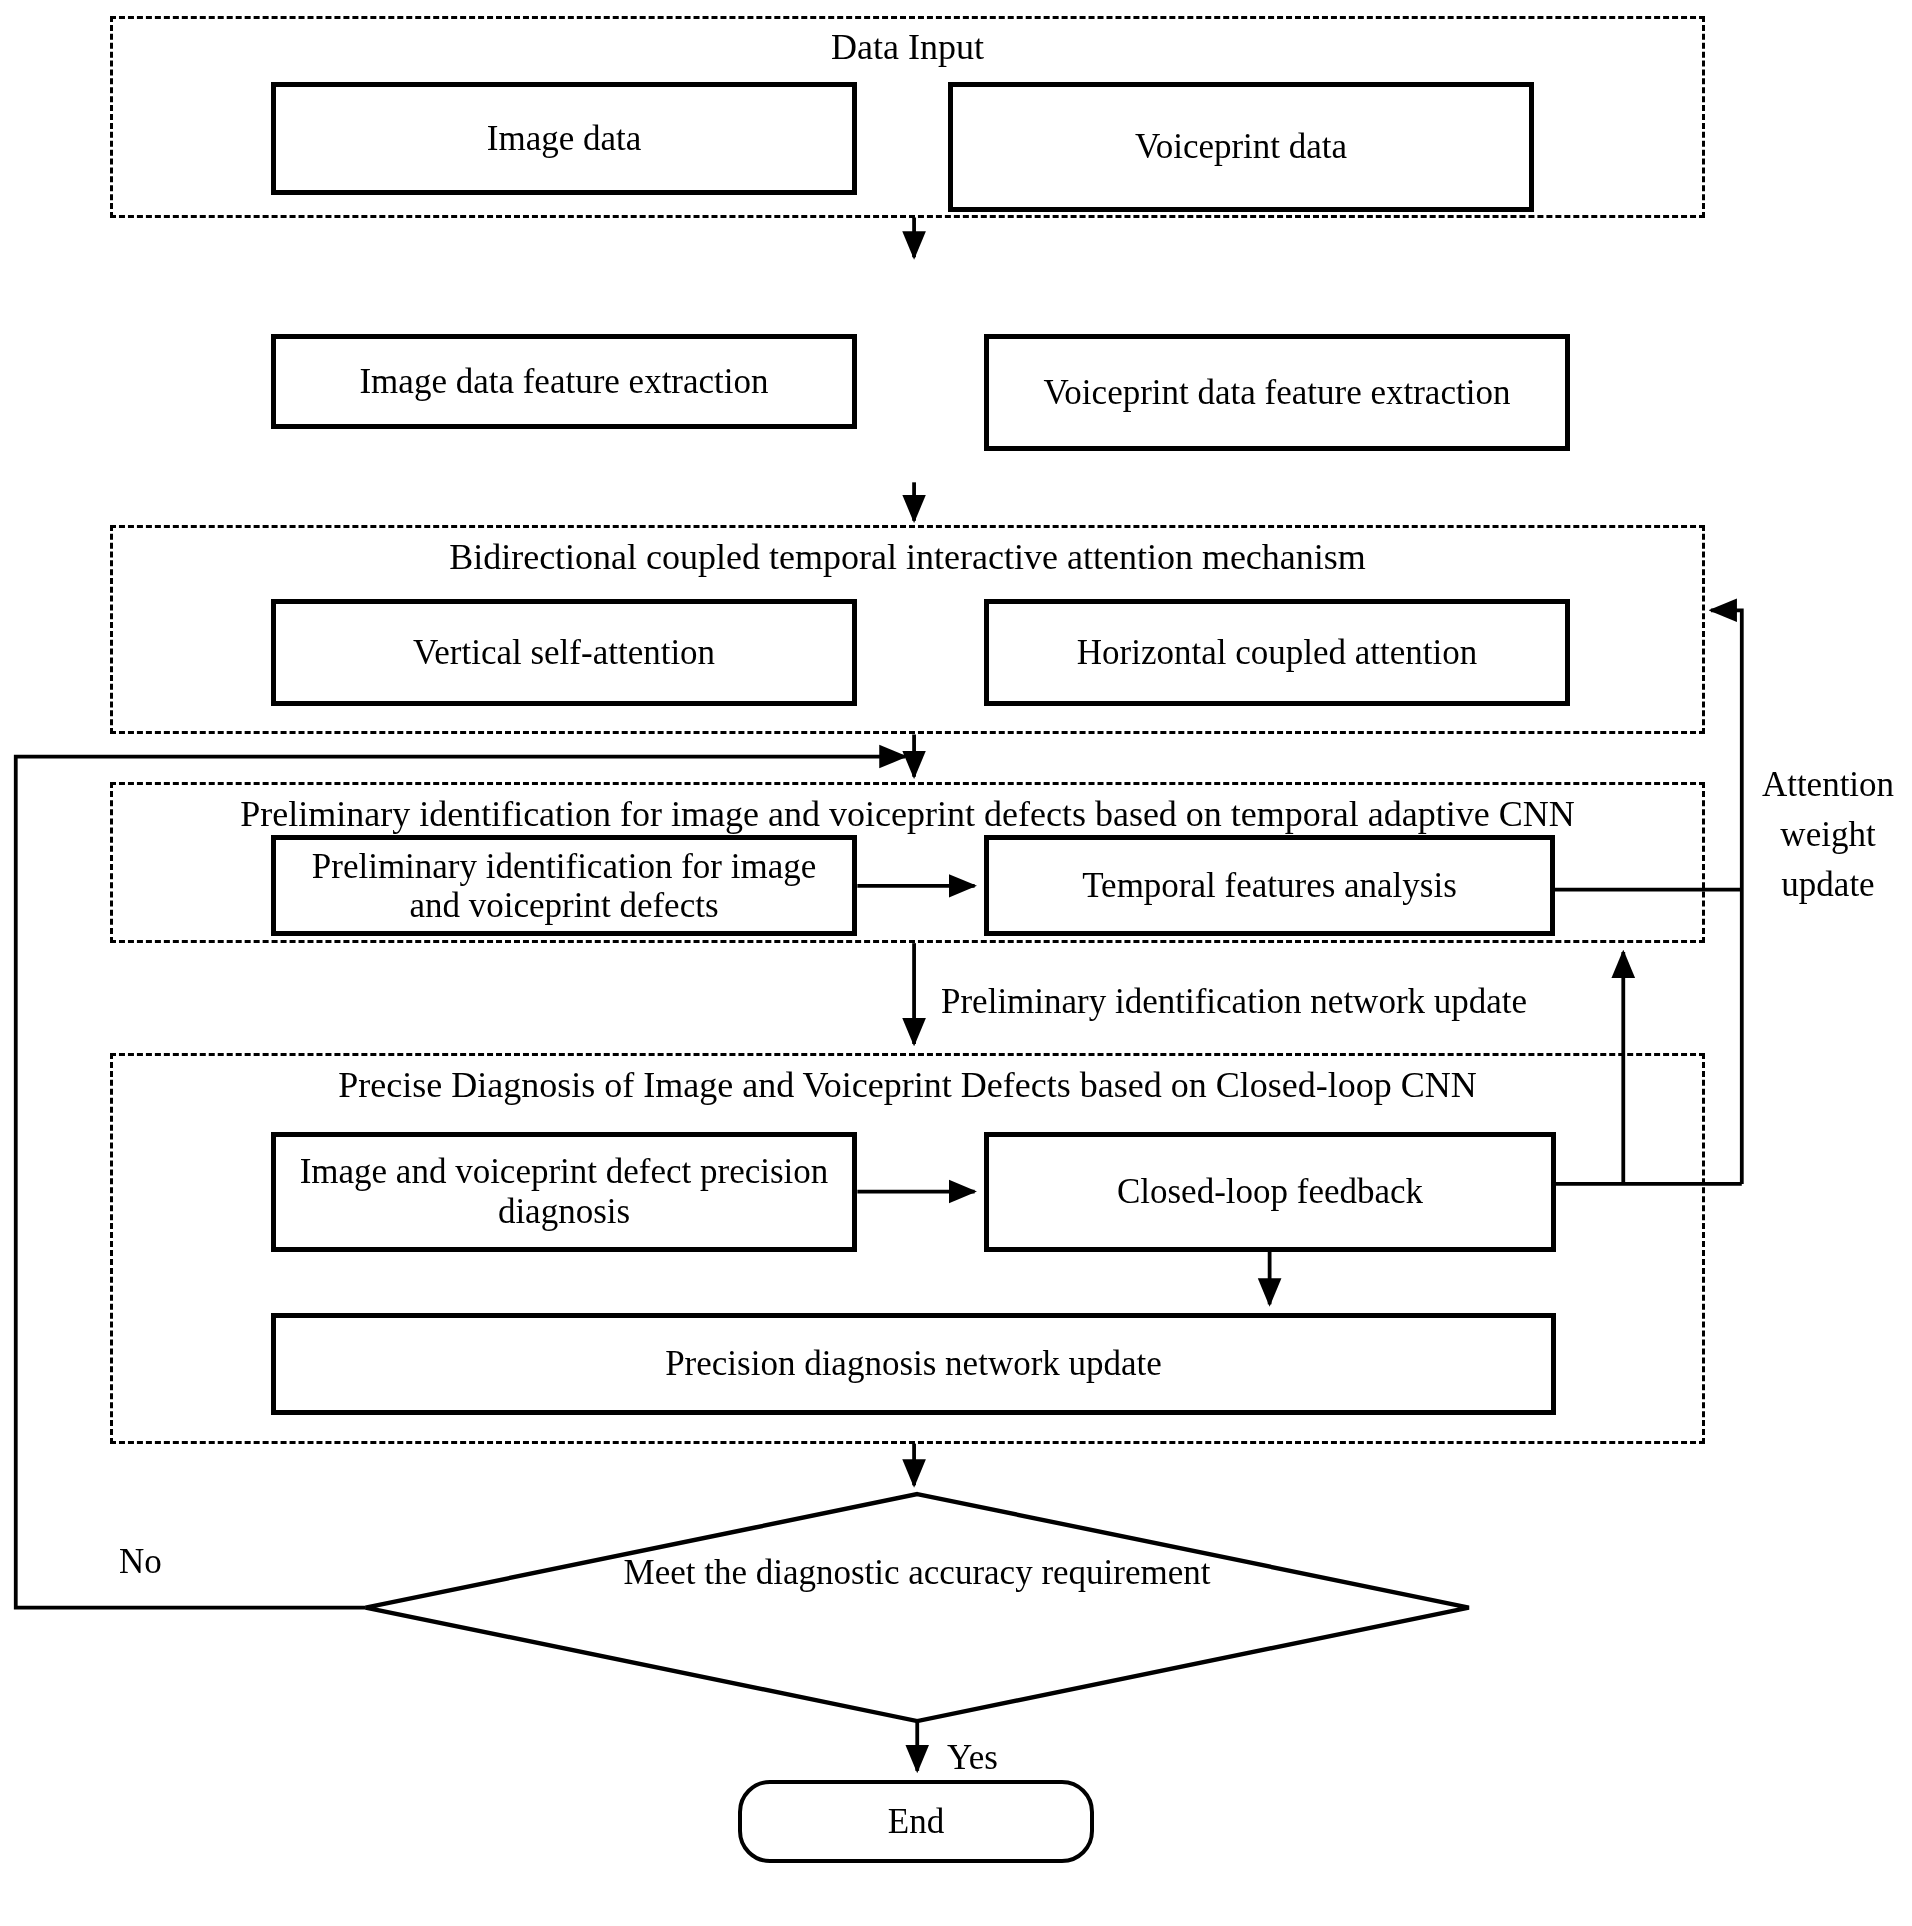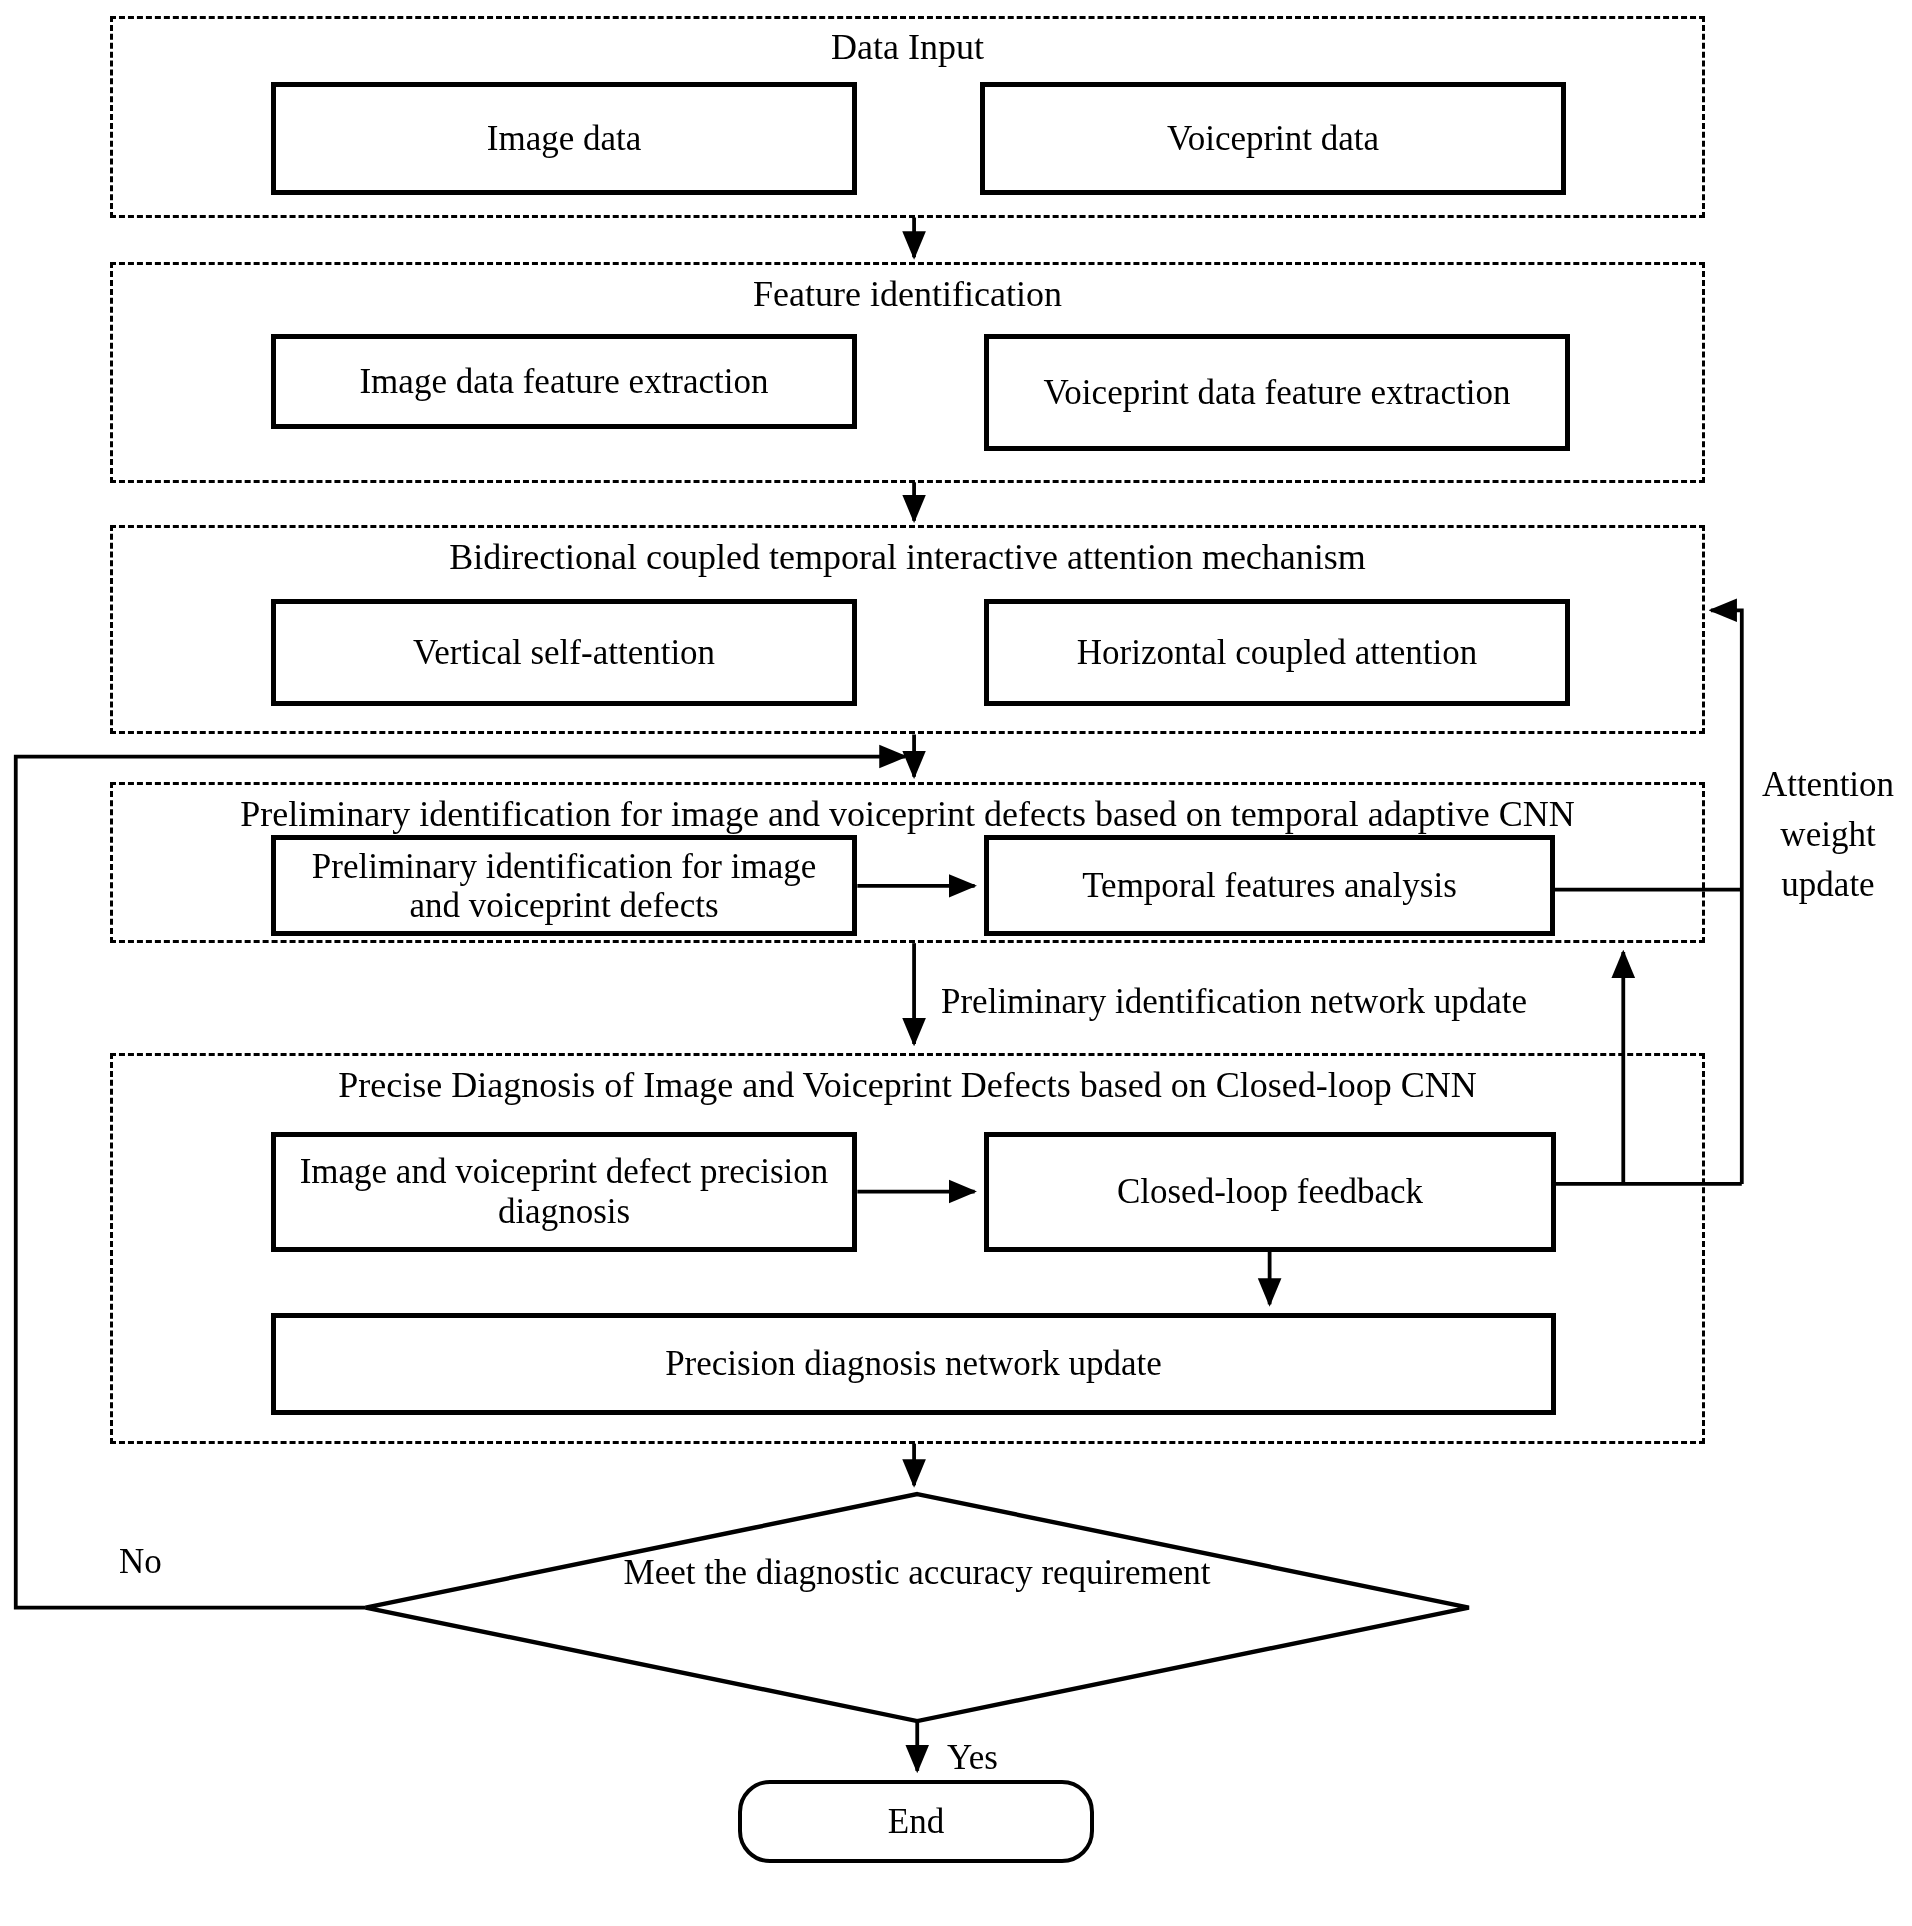--- a/index.html
+++ b/index.html
@@ -86,25 +86,22 @@
     <path d="M2014 1985 V2069" marker-end="url(#ah)"></path>
     <path d="M1450 2290 V2356" marker-end="url(#ah)"></path>
     <path d="M1455 2730 V2809" marker-end="url(#ah)"></path>
     <polygon class="diamond" points="1455,2370 2330,2550 1455,2730 580,2550"></polygon>
   </svg>
 
   <div class="dashed-section" style="left:110px;top:15.8px;width:1595px;height:202px;">
     <div class="section-title">Data Input</div>
   </div>
   <div class="node" style="left:271px;top:82px;width:586px;height:113px;">Image data</div>
-  <div class="node" style="left:980px;top:82px;width:586px;height:113px;">Voiceprint data</div>
+  <div class="node" style="left:948px;top:82px;width:586px;height:130px;">Voiceprint data</div>
 
-  <div class="dashed-section" style="left:110px;top:262px;width:1595px;height:221px;">
-    <div class="section-title">Feature identification</div>
-  </div>
   <div class="node" style="left:271px;top:334px;width:586px;height:95px;">Image data feature extraction</div>
   <div class="node" style="left:984px;top:334px;width:586px;height:117px;">Voiceprint data feature extraction</div>
 
   <div class="dashed-section" style="left:110px;top:525px;width:1595px;height:209px;">
     <div class="section-title">Bidirectional coupled temporal interactive attention mechanism</div>
   </div>
   <div class="node" style="left:271px;top:599px;width:586px;height:107px;">Vertical self-attention</div>
   <div class="node" style="left:984px;top:599px;width:586px;height:107px;">Horizontal coupled attention</div>
 
   <div class="dashed-section" style="left:110px;top:782px;width:1595px;height:161px;">

